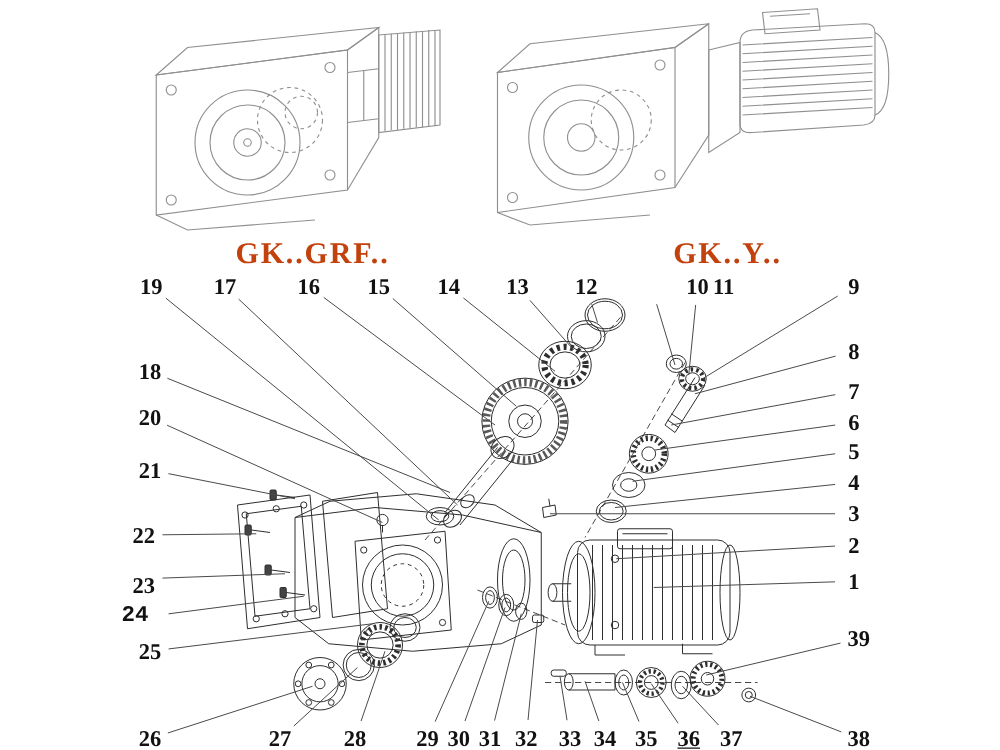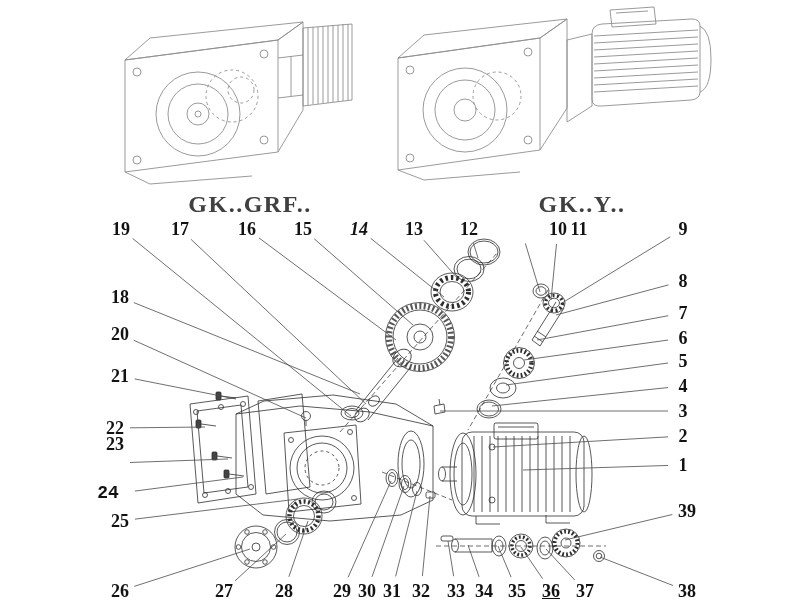--- a/index.html
+++ b/index.html
@@ -1,19 +1,19 @@
 <!DOCTYPE html>
 <html><head>
 <meta charset="utf-8">
 <style>
   html,body{margin:0;padding:0;background:#fff;}
   body{width:800px;height:600px;font-family:"Liberation Serif",serif;}
   #stage{position:relative;width:800px;height:600px;background:#ffffff;overflow:hidden;}
   svg.layer{position:absolute;left:0;top:0;}
-  .title{position:absolute;transform:translate(-50%,-50%);font-weight:700;font-size:24px;letter-spacing:1.5px;color:#404040;white-space:nowrap;}
+  .title{position:absolute;transform:translate(-50%,-50%);font-weight:700;font-size:24px;letter-spacing:1.5px;color:#c2410c;white-space:nowrap;}
   .callout{position:absolute;transform:translate(-50%,-50%);font-weight:700;font-size:18px;color:#121212;line-height:1;user-select:none;}
   #leader-svg line{stroke:#4a4a4a;stroke-width:0.8;}
 </style>
 </head>
 <body>
 
 <div id="stage">
 
   <svg id="art-svg" class="layer" width="800" height="600" viewBox="0 0 800 600">
 
@@ -265,41 +265,41 @@
       <line x1="511.16541944439456" y1="577.1812565788292" x2="498" y2="546"></line>
       <line x1="542.5499476303773" y1="578.6065898578868" x2="521" y2="547"></line>
       <line x1="574.7932335094908" y1="580.0080976256055" x2="546" y2="549"></line>
     </svg>
 
   <div id="callout-layer">
       <div class="callout" style="left: 121px; top: 229px;">19</div>
       <div class="callout" style="left: 180px; top: 229px;">17</div>
       <div class="callout" style="left: 247px; top: 229px;">16</div>
       <div class="callout" style="left: 303px; top: 229px;">15</div>
-      <div class="callout" style="left: 359px; top: 229px; font-style: italic;">14</div>
+      <div class="callout" style="left: 359px; top: 229px;">14</div>
       <div class="callout" style="left: 414px; top: 229px;">13</div>
       <div class="callout" style="left: 469px; top: 229px;">12</div>
       <div class="callout" style="left: 552px; top: 229px; margin-left: 27px;">11</div>
       <div class="callout" style="left: 558px; top: 229px;">10</div>
       <div class="callout" style="left: 683px; top: 229px;">9</div>
       <div class="callout" style="left: 683px; top: 281px;">8</div>
       <div class="callout" style="left: 683px; top: 313px;">7</div>
       <div class="callout" style="left: 683px; top: 338px;">6</div>
       <div class="callout" style="left: 683px; top: 361px;">5</div>
       <div class="callout" style="left: 683px; top: 386px;">4</div>
       <div class="callout" style="left: 683px; top: 411px;">3</div>
       <div class="callout" style="left: 683px; top: 436px;">2</div>
       <div class="callout" style="left: 683px; top: 465px;">1</div>
       <div class="callout" style="left: 687px; top: 511px;">39</div>
       <div class="callout" style="left: 687px; top: 591px;">38</div>
       <div class="callout" style="left: 120px; top: 297px;">18</div>
       <div class="callout" style="left: 120px; top: 334px;">20</div>
       <div class="callout" style="left: 120px; top: 376px;">21</div>
       <div class="callout" style="left: 115px; top: 428px;">22</div>
-      <div class="callout" style="left: 115px; top: 444px; text-align: center;">23</div>
+      <div class="callout" style="left: 115px; top: 468px; text-align: center;">23</div>
       <div class="callout" style="left: 108px; top: 493px; font-family: Liberation Mono, monospace;">24</div>
       <div class="callout" style="left: 120px; top: 521px;">25</div>
       <div class="callout" style="left: 120px; top: 591px;">26</div>
       <div class="callout" style="left: 224px; top: 591px;">27</div>
       <div class="callout" style="left: 284px; top: 591px;">28</div>
       <div class="callout" style="left: 342px; top: 591px;">29</div>
       <div class="callout" style="left: 367px; top: 591px;">30</div>
       <div class="callout" style="left: 392px; top: 591px;">31</div>
       <div class="callout" style="left: 421px; top: 591px;">32</div>
       <div class="callout" style="left: 456px; top: 591px;">33</div>

